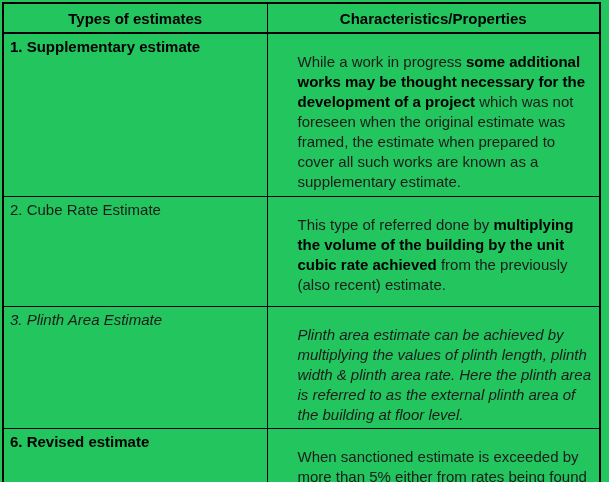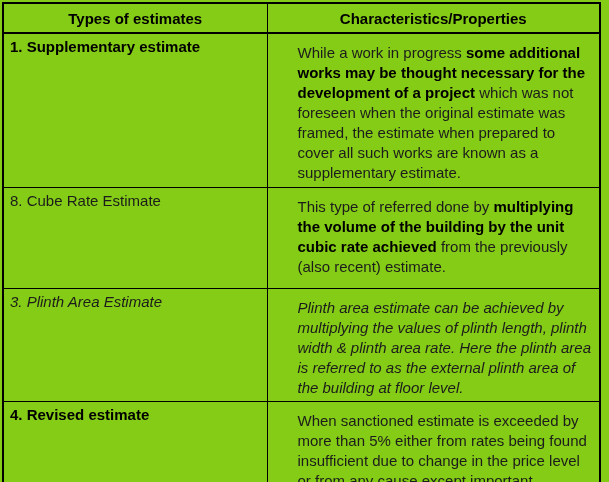--- a/index.html
+++ b/index.html
@@ -5,21 +5,21 @@
   html, body {
     margin: 0;
     padding: 0;
     background: #ffffff;
   }
   .page {
     box-sizing: border-box;
     width: 609px;
     height: 482px;
     padding: 2px 8px 2px 2px;
-    background: #84cc16;
+    background: #22c55e;
     overflow: hidden;
   }
   table.estimates {
     border-collapse: collapse;
     table-layout: fixed;
     width: 599px;
     border: 2px solid #000000;
     font-family: "Liberation Sans", sans-serif;
     color: #1c1c1c;
   }
@@ -38,21 +38,21 @@
   td {
     border: 1px solid #000000;
     vertical-align: top;
     font-size: 15px;
     line-height: 20px;
   }
   td.type-cell {
     padding: 3px 4px 3px 6px;
   }
   td.description-cell {
-    padding: 9px 8px 3px 30px;
+    padding: 18px 8px 3px 30px;
   }
   tbody tr:nth-child(1) td { height: 141px; }
   tbody tr:nth-child(2) td { height: 88px; }
   tbody tr:nth-child(3) td { height: 94px; font-style: italic; }
   tbody tr:nth-child(4) td { height: 94px; }
   td b, th { color: #000000; }
 </style>
 </head>
 <body>
 
@@ -67,26 +67,26 @@
         <th>Types of estimates</th>
         <th>Characteristics/Properties</th>
       </tr>
     </thead>
     <tbody>
         <tr>
           <td class="type-cell"><b>1. Supplementary estimate</b></td>
           <td class="description-cell"><span>While a work in progress </span><b>some additional works may be thought necessary for the development of a project</b><span> which was not foreseen when the original estimate was framed, the estimate when prepared to cover all such works are known as a supplementary estimate.</span></td>
         </tr>
         <tr>
-          <td class="type-cell"><span>8. Cube Rate Estimate</span></td>
+          <td class="type-cell"><span>2. Cube Rate Estimate</span></td>
           <td class="description-cell"><span>This type of referred done by </span><b>multiplying the volume of the building by the unit cubic rate achieved</b><span> from the previously (also recent) estimate.</span></td>
         </tr>
         <tr>
           <td class="type-cell"><span>3. Plinth Area Estimate</span></td>
           <td class="description-cell"><span>Plinth area estimate can be achieved by multiplying the values of plinth length, plinth width &amp; plinth area rate. Here the plinth area is referred to as the external plinth area of the building at floor level.</span></td>
         </tr>
         <tr>
-          <td class="type-cell"><b>4. Revised estimate</b></td>
+          <td class="type-cell"><b>6. Revised estimate</b></td>
           <td class="description-cell"><span>When sanctioned estimate is exceeded by more than 5% either from rates being found insufficient due to change in the price level or from any cause except important structural alterations.</span></td>
         </tr>
       </tbody>
   </table>
 </div>
 
 </body></html>

